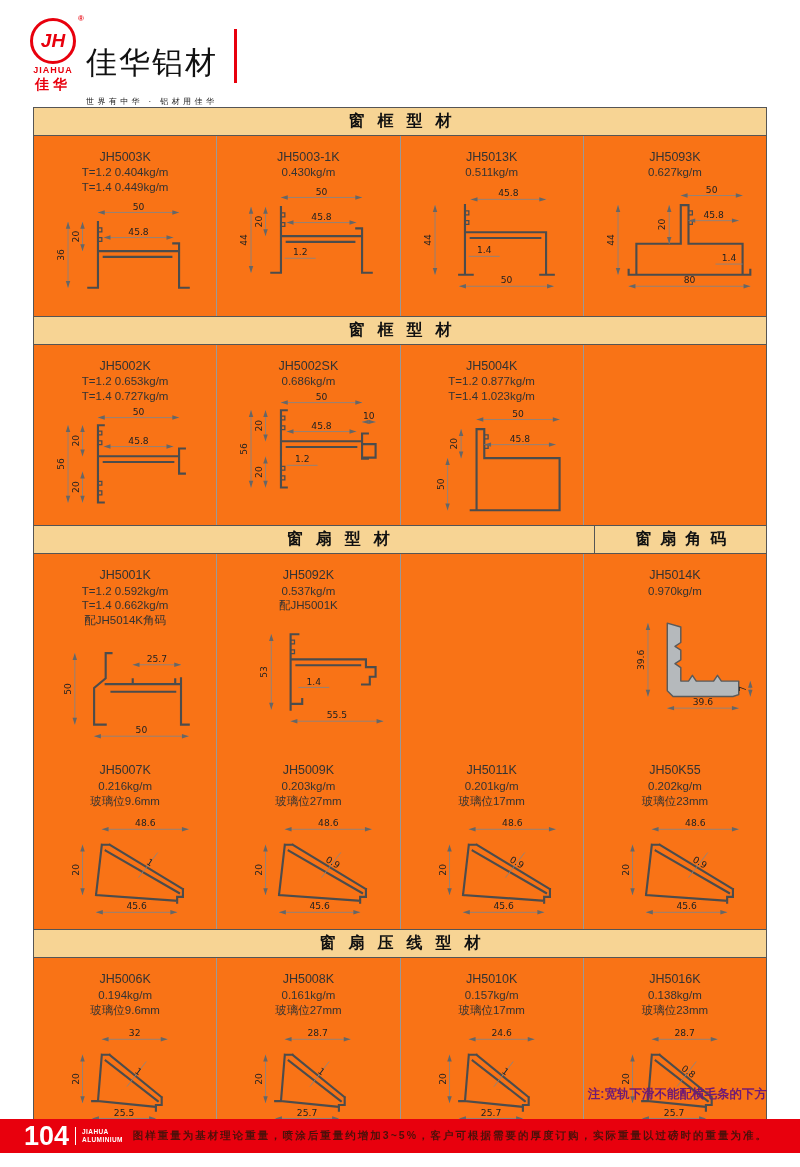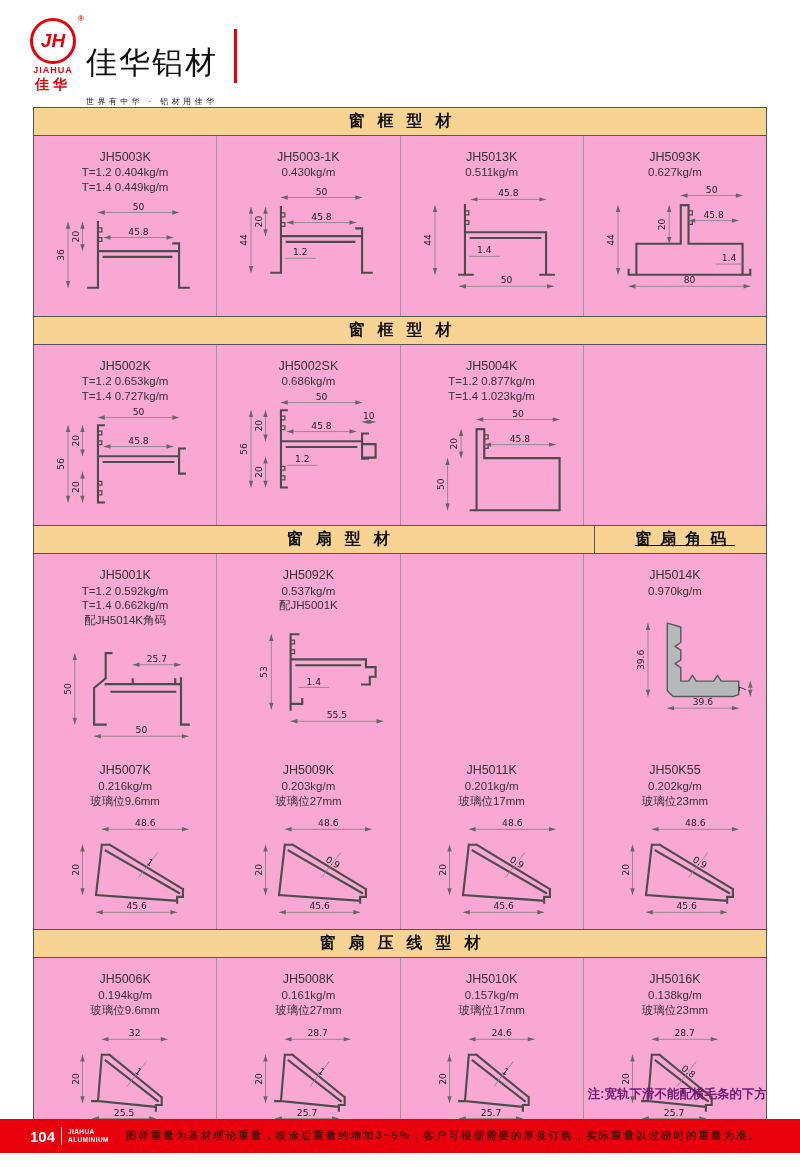--- a/index.html
+++ b/index.html
@@ -19,48 +19,48 @@
   .logo-cn{color:var(--red);font-weight:bold;font-size:14px;letter-spacing:4px;margin-top:1px;}
   .brand-block{display:flex;flex-direction:column;}
   .brand{font-size:31px;font-weight:normal;letter-spacing:2px;line-height:1;margin-top:41px;}
   .slogan{font-size:8px;letter-spacing:3.4px;margin-top:18px;color:#222;}
   .hdr-divider{width:3px;height:54px;background:var(--red);margin:0 14px 0 16px;}
   .title-block{display:flex;flex-direction:column;justify-content:center;}
   .page-title{font-size:25px;font-weight:bold;letter-spacing:1px;line-height:1.1;}
   .page-subtitle{font-size:11px;letter-spacing:0.6px;margin-top:3px;color:#222;}
 
   
-  .table{position:absolute;left:33px;top:107px;width:732px;border:1.5px solid var(--line);background:#f9a8d4;}
+  .table{position:absolute;left:33px;top:107px;width:732px;border:1.5px solid var(--line);background:#f97316;}
   .sec-header{background:var(--tan);border-bottom:1px solid var(--line);height:27px;display:flex;}
   .sec-header + .sec-row{border-top:none;}
   .sec-row + .sec-header{border-top:1px solid var(--line);}
   .sh-full,.sh-left,.sh-right{display:flex;align-items:center;justify-content:center;
       font-weight:bold;font-size:16px;color:#111;letter-spacing:13px;text-indent:13px;}
   .sh-full{flex:1;}
   .sh-left{flex:3;border-right:1px solid var(--line);padding-left:48px;}
-  .sh-right{flex:1;letter-spacing:9px;text-indent:9px;text-decoration:underline;}
+  .sh-right{flex:1;letter-spacing:9px;text-indent:9px;}
   .sec-row{display:flex;align-items:stretch;}
   .cell{flex:1 1 0;border-right:1px solid var(--cellline);padding:13px 2px 7px;
         display:flex;flex-direction:column;align-items:center;min-height:158px;}
   .cell:last-child{border-right:none;}
   .code{font-size:12.5px;color:#333;line-height:1.3;}
   .spec{font-size:11.5px;color:#333;line-height:1.3;}
   svg.draw{margin-top:2px;}
   .pf{fill:none;stroke:#4c4c4c;stroke-width:2.2;stroke-linecap:square;stroke-linejoin:miter;}
   .pf2{fill:none;stroke:#4c4c4c;stroke-width:1.3;}
   .pff{fill:#b5b9bc;stroke:#5a5a5a;stroke-width:1.5;stroke-linejoin:round;}
   .dl{stroke:#858585;stroke-width:0.9;fill:none;}
   .da{fill:#666;}
   .dt{font-size:9.5px;fill:#222;font-family:"DejaVu Sans",sans-serif;}
 
   
   .note{position:absolute;right:33px;top:1086px;font-size:12.5px;font-weight:bold;color:#701a75;}
   .footer-bar{position:absolute;left:0;right:0;top:1119px;height:34px;background:var(--red);
               display:flex;align-items:center;}
-  .page-num{color:#fff;font-size:15px;font-weight:bold;margin-left:30px;line-height:1;}
+  .page-num{color:#fff;font-size:27px;font-weight:bold;margin-left:24px;line-height:1;}
   .pn-div{width:1px;height:18px;background:#fff;margin:0 6px;}
   .pn-brand{color:#fff;font-size:6.5px;line-height:1.2;letter-spacing:0.4px;font-weight:bold;}
   .footer-text{flex:1;text-align:center;color:#4d100a;font-size:10.5px;font-weight:bold;
                letter-spacing:2px;margin-right:30px;margin-left:8px;}
 </style>
 </head>
 <body>
 
 <div class="page-header">
   <div class="logo-col">

